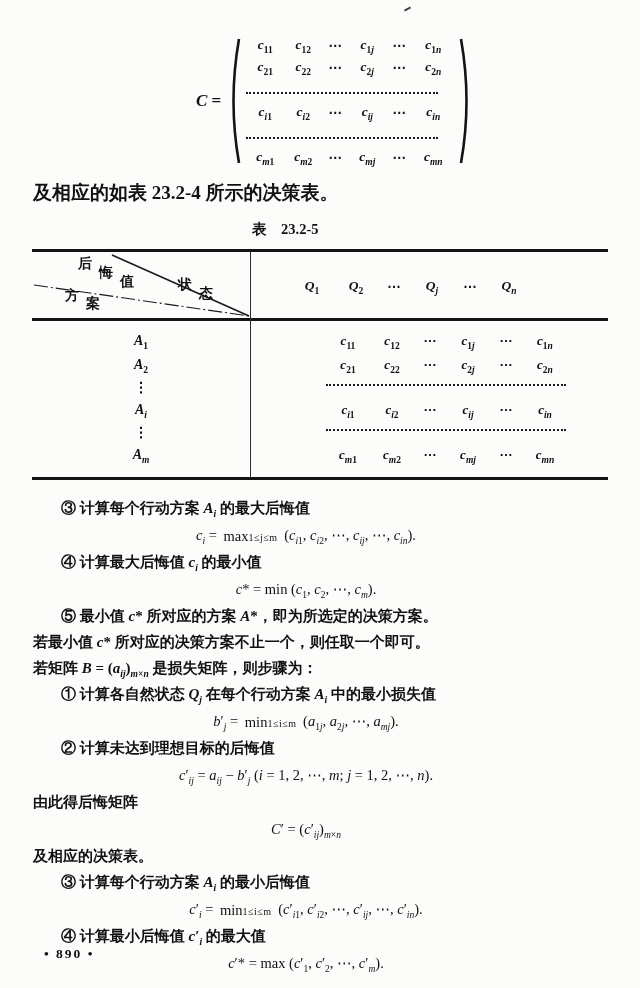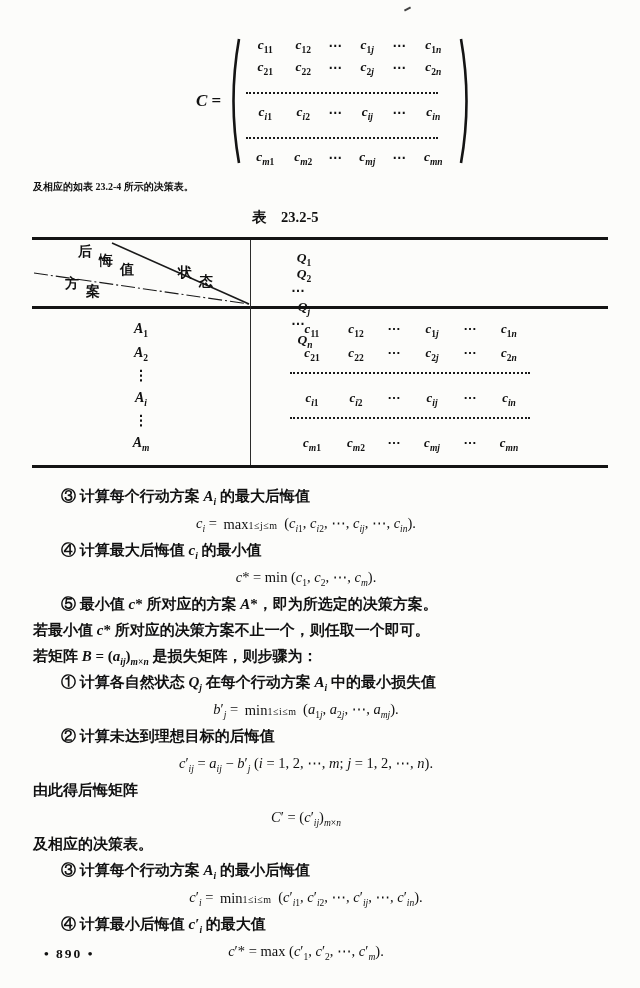--- a/index.html
+++ b/index.html
@@ -11,40 +11,40 @@
   .matrix-wrap{display:flex;align-items:center;margin:34px 0 0 196px;height:134px;}
   .mlhs{font-size:17px;margin-right:7px;font-weight:600;}
   .paren{flex:none;}
   .mrows{display:flex;flex-direction:column;justify-content:center;margin:0 5px;}
   .mrow{display:flex;align-items:center;height:22px;font-size:13.5px;font-weight:600;}
   .mrow.dots{height:10px;width:192px;border-bottom:2.5px dotted #1a1a1a;margin:4px 0 7px;}
   .mcell{width:38px;text-align:center;}
   .mcell:nth-child(3),.mcell:nth-child(5){width:26px;}
   .mcell:nth-child(6){width:42px;}
   
-  .intro{margin:12px 8px 0 33px;font-size:10px;font-weight:600;}
+  .intro{margin:12px 8px 0 33px;font-size:19px;font-weight:600;}
   .caption{margin:14px 0 0 252px;font-size:14.5px;font-weight:700;}
   
   .dtable{position:relative;margin:10px 0 0 32px;width:576px;
           border-top:3.5px solid #141414;border-bottom:3.5px solid #141414;}
   .thead{position:relative;height:66px;border-bottom:3px solid #141414;}
   .vline{position:absolute;left:218px;top:0;bottom:0;width:1.4px;background:#2b2b2b;}
   .diag{position:absolute;left:0;top:0;}
   .corner-lab{position:absolute;font-size:14px;font-weight:700;white-space:nowrap;}
   .lab-regret{left:46px;top:3px;}
   .lab-state{left:146px;top:24px;}
   .lab-plan{left:33px;top:35px;}
-  .qrow{position:absolute;left:218px;top:10px;display:flex;padding-left:32px;
-        font-size:13.5px;font-weight:600;flex-direction:column;}
+  .qrow{position:absolute;left:218px;top:26px;display:flex;padding-left:40px;
+        font-size:13.5px;font-weight:600;}
   .qcell,.tcell{width:44px;text-align:center;}
   .qcell:nth-child(3),.qcell:nth-child(5),
   .tcell:nth-child(3),.tcell:nth-child(5){width:32px;}
   .qcell:nth-child(6),.tcell:nth-child(6){width:46px;}
   .tbody{padding:8px 0 10px;}
-  .trow{display:flex;align-items:center;height:24px;}
+  .trow{display:flex;align-items:center;height:24px;gap:36px;}
   .trow.dotsrow{height:21px;}
   .tlabel{width:218px;text-align:center;font-size:14px;font-weight:600;}
   .tcells{display:flex;padding-left:40px;font-size:13px;font-weight:600;align-items:center;}
   .dotfill{width:240px;border-bottom:2.5px dotted #1a1a1a;margin-top:-6px;}
   
   .steps{margin:18px 0 0 32px;width:548px;font-size:15px;}
   .stepline{padding-left:29px;margin-top:5px;line-height:21px;font-weight:600;}
   .textline{padding-left:1px;margin-top:5px;line-height:21px;font-weight:600;}
   .formula{text-align:center;margin-top:4px;line-height:24px;font-size:14.5px;font-weight:400;}
   .limop{display:inline-flex;flex-direction:row;align-items:center;

